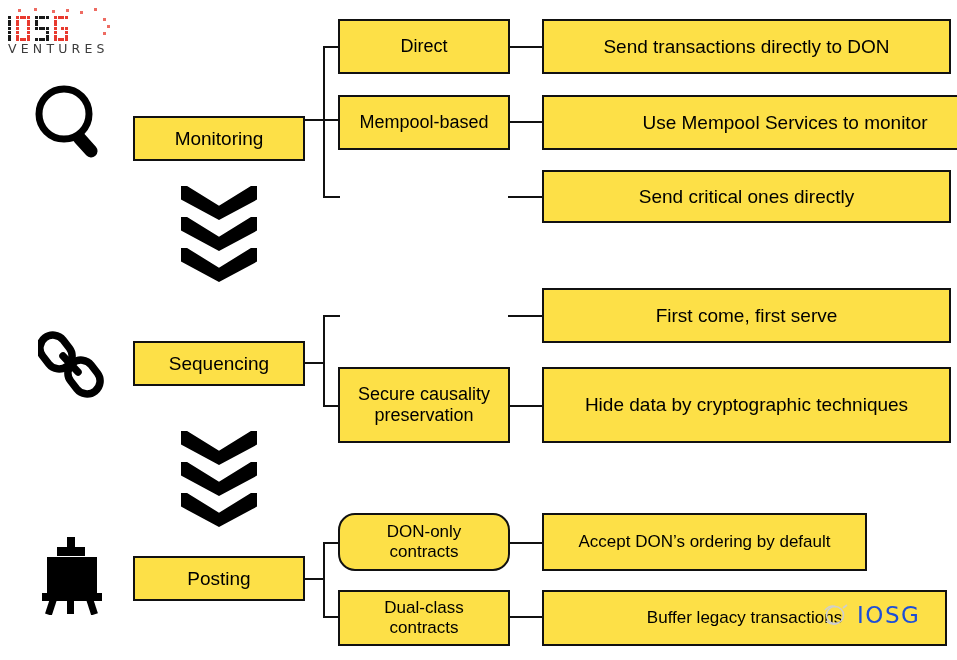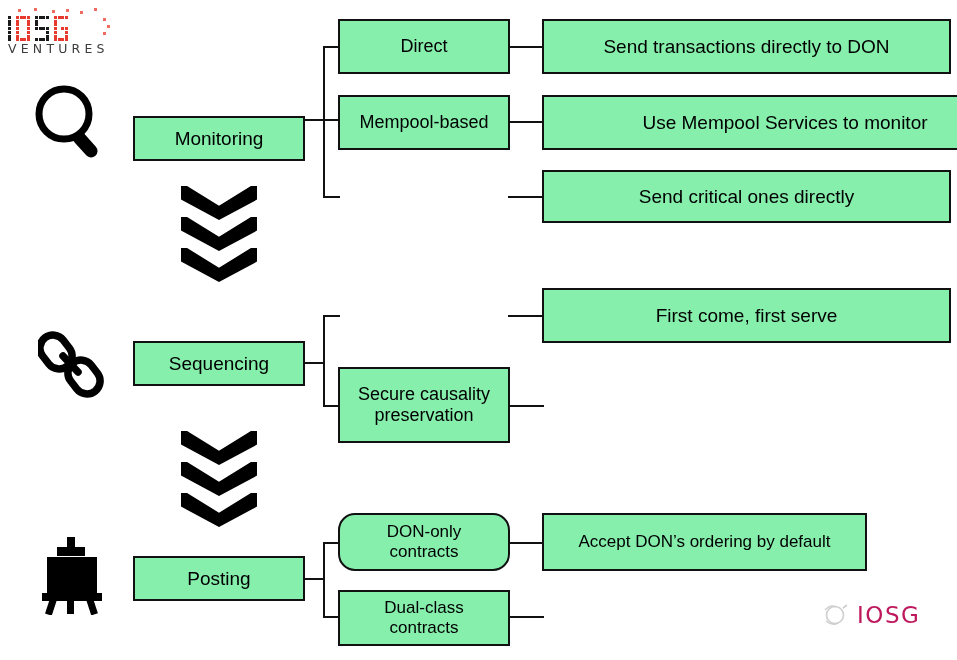--- a/index.html
+++ b/index.html
@@ -23,21 +23,21 @@
   .logo-sub {
     font-family: "DejaVu Sans", sans-serif;
     font-size: 12.5px; letter-spacing: 4.2px;
     color: #3c3c3c; margin-top: 3px; line-height: 1;
   }
   .px { position: absolute; width: 3px; height: 3px; }
 
   
   .box {
     position: absolute;
-    background: #86efac;
+    background: #fde047;
     border: 2.4px solid #111111;
     display: flex; align-items: center; justify-content: center;
     text-align: center;
     line-height: 1.15;
     padding: 2px 6px;
   }
   .box.lvl1 { font-size: 19px; }
   .box.lvl2 { font-size: 18px; }
   .box.lvl3 { font-size: 19px; }
   .box.small { font-size: 17px; }
@@ -53,21 +53,21 @@
   .chev-group { position: absolute; }
   .chev {
     position: absolute; left: 0; width: 76px; height: 34px;
     background: #000000;
     clip-path: polygon(0 0, 8% 0, 50% 58%, 92% 0, 100% 0, 100% 40%, 50% 100%, 0 40%);
   }
 
   .watermark {
     position: absolute;
     display: flex; align-items: center; gap: 7px;
-    color: #be185d;
+    color: #1d4ed8;
     font-size: 23px;
     letter-spacing: 1.5px;
     font-family: "DejaVu Sans", sans-serif;
     pointer-events: none;
   }
 </style>
 </head>
 <body>
 
 <div id="canvas">
@@ -193,20 +193,21 @@
   <div class="ln v" style="left:323px; top:315px; height:92px;"></div>
   <div class="ln h" style="left:323px; top:315px; width:17px;"></div>
   <div class="ln h" style="left:323px; top:405px; width:17px;"></div>
 
   <div class="box lvl2" style="left:338px; top:367px; width:172px; height:76px;" style-hint="multiline">Secure causality<br>preservation</div>
 
   <div class="ln h" style="left:508px; top:315px; width:36px;"></div>
   <div class="ln h" style="left:508px; top:405px; width:36px;"></div>
 
   <div class="box lvl3" style="left:542px; top:288px; width:409px; height:55px;">First come, first serve</div>
+  <div class="box lvl3" style="left:542px; top:367px; width:409px; height:76px;">Hide data by cryptographic techniques</div>
 
   <div class="chev-group" style="left:181px; top:431px; width:76px; height:96px;">
     <div class="chev" style="top:0px;"></div>
     <div class="chev" style="top:31px;"></div>
     <div class="chev" style="top:62px;"></div>
   </div>
 
   <div class="icon" style="left:36px; top:535px;">
     <svg width="72" height="80" viewBox="0 0 72 80">
       <rect x="31" y="2" width="8" height="18" fill="#000"></rect>
@@ -226,20 +227,21 @@
   <div class="ln h" style="left:323px; top:542px; width:17px;"></div>
   <div class="ln h" style="left:323px; top:616px; width:17px;"></div>
 
   <div class="box small" style="left:338px; top:513px; width:172px; height:58px;border-radius:17px;">DON-only<br>contracts</div>
   <div class="box small" style="left:338px; top:590px; width:172px; height:56px;">Dual-class<br>contracts</div>
 
   <div class="ln h" style="left:508px; top:542px; width:36px;"></div>
   <div class="ln h" style="left:508px; top:616px; width:36px;"></div>
 
   <div class="box small" style="left:542px; top:513px; width:325px; height:58px;">Accept DON’s ordering by default</div>
+  <div class="box small" style="left:542px; top:590px; width:405px; height:56px;">Buffer legacy transactions</div>
 
   <div class="watermark" style="left:822px; top:602px;">
     <svg width="28" height="26" viewBox="0 0 28 26">
       <g fill="none" stroke="#cfcfcf" stroke-width="1.6">
         <circle cx="13" cy="13" r="8.5"></circle>
         <path d="M3 8 Q9 2 14 5"></path>
         <path d="M4 19 Q10 24 16 21"></path>
         <path d="M21 6 L25 3"></path>
       </g>
     </svg>

